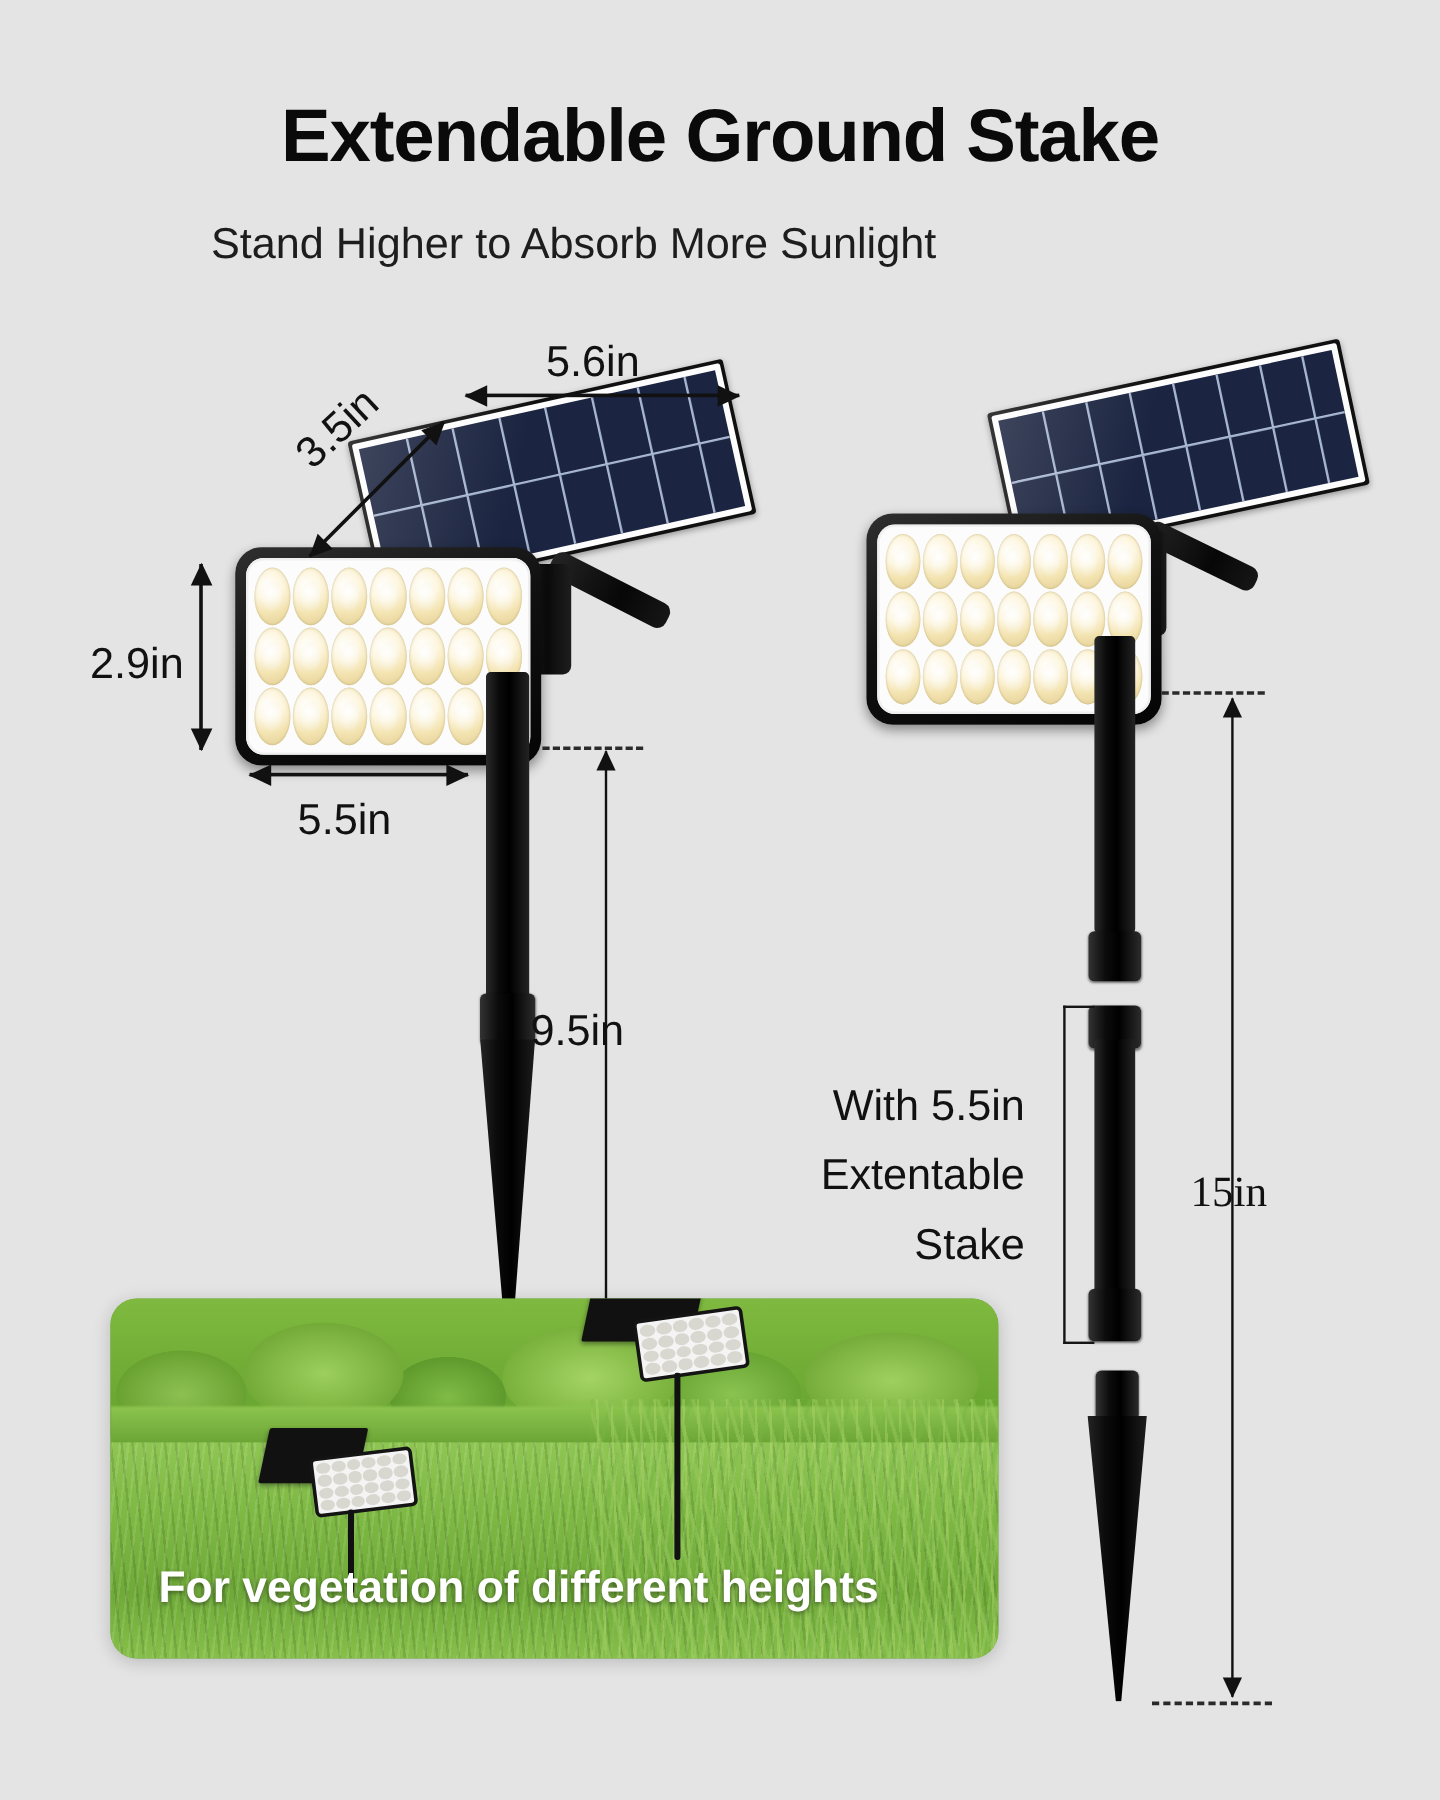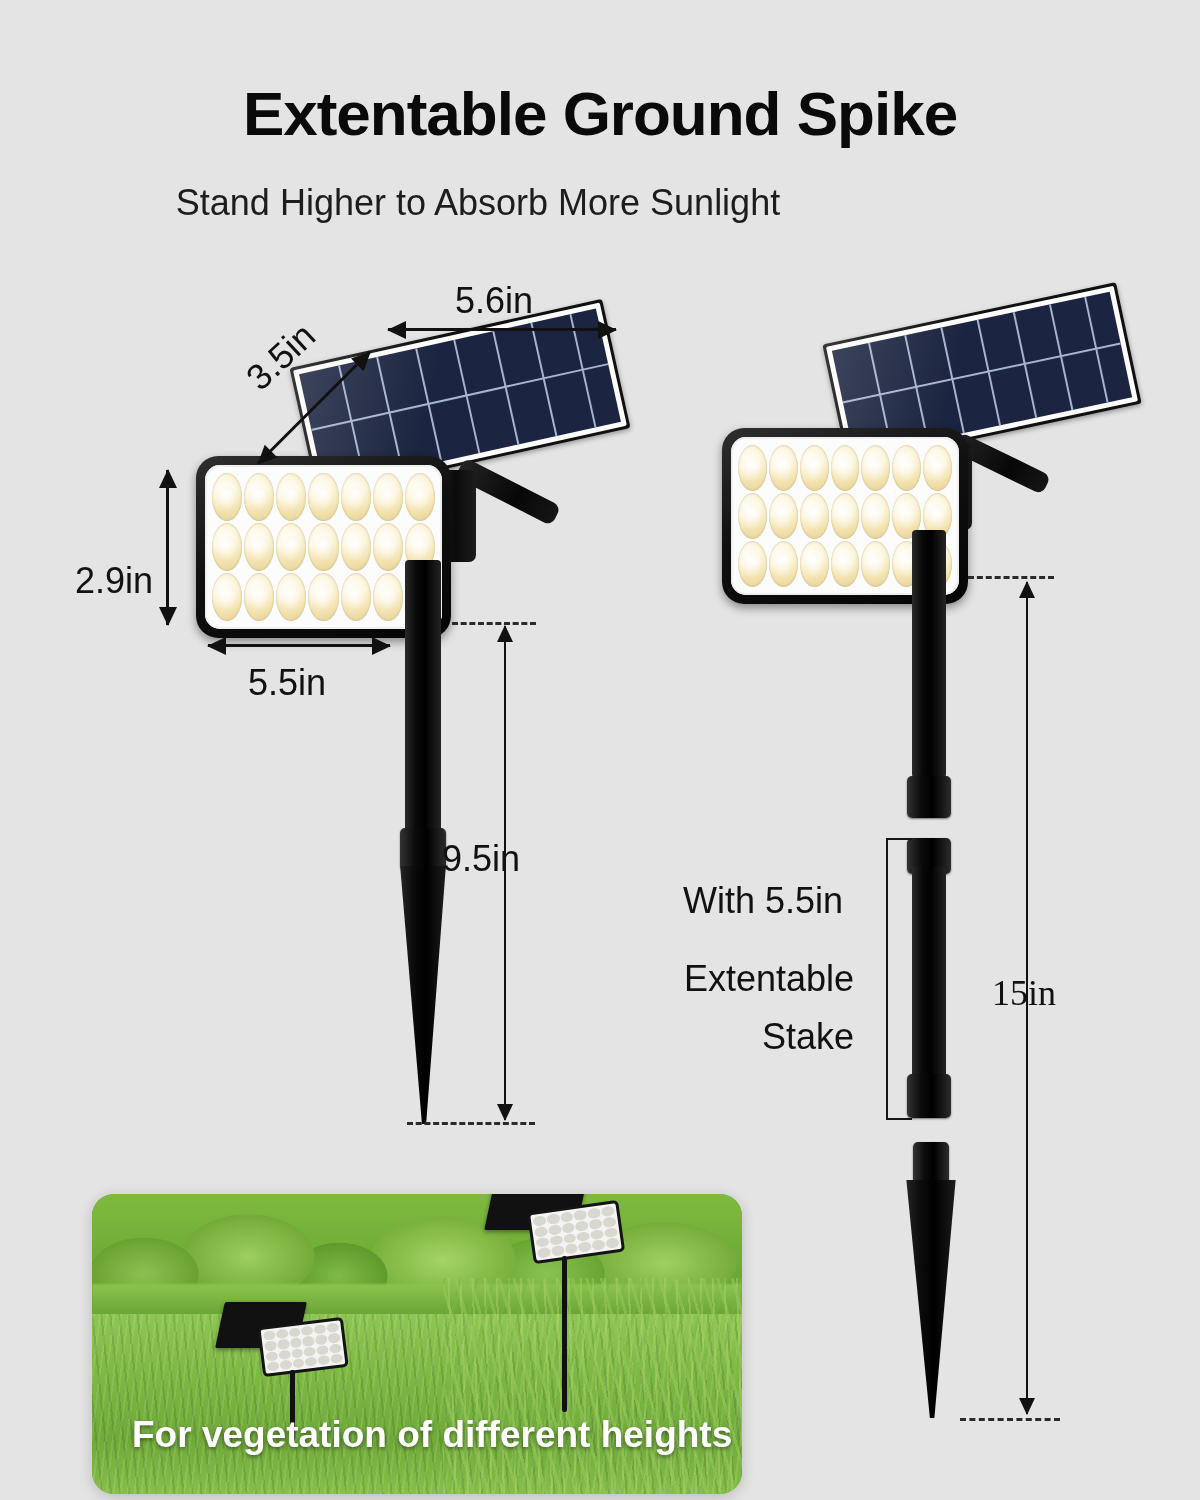--- a/index.html
+++ b/index.html
@@ -237,21 +237,21 @@
   .mini-head i { background:#d8d8d0; border-radius:50%; }
   .mini-pole {
     position:absolute; width:5px; background:#111; border-radius:2px;
   }
 </style>
 </head>
 <body>
 
 <div class="stage">
 
-  <div class="title">Extentable Ground Spike</div>
+  <div class="title">Extendable Ground Stake</div>
   <div class="subtitle">Stand Higher to Absorb More Sunlight</div>
 
   <div class="unit">
 
     <div class="panel" style="left:300px; top:332px; width:320px; height:132px;
                 transform:rotate(-12.5deg);">
       <div class="panel-inner">
         <div class="panel-cells">
           <div class="v" style="left:13%"></div>
             <div class="v" style="left:26%"></div>
@@ -302,21 +302,21 @@
     <div class="collar" style="left:400px; top:828px; width:46px; height:42px;"></div>
     <div class="spike" style="left:397px; top:866px; width:52px; height:258px;"></div>
   </div>
 
   <div class="dim dim-lg" style="left:455px; top:280px;">5.6in</div>
   <div class="arrow-h" style="left:388px; top:328px; width:228px;"></div>
 
   <div class="dim dim-lg" style="left:238px; top:368px; transform:rotate(-43deg); transform-origin:left top;">3.5in</div>
   <div class="arrow-diag" style="left:258px; top:462px; width:158px; transform:rotate(-45deg);"></div>
 
-  <div class="dim dim-lg" style="left:75px; top:560px;">2.9in</div>
+  <div class="dim dim-lg" style="left:75px; top:532px;">2.9in</div>
   <div class="arrow-v" style="left:166px; top:470px; height:155px;"></div>
 
   <div class="dim dim-lg" style="left:248px; top:662px;">5.5in</div>
   <div class="arrow-h" style="left:208px; top:644px; width:182px;"></div>
 
   <div class="dash" style="left:452px; top:622px; width:84px;"></div>
   <div class="dash" style="left:407px; top:1122px; width:128px;"></div>
   <div class="arrow-v arrow-thin" style="left:504px; top:626px; height:494px;"></div>
   <div class="dim dim-lg" style="left:442px; top:838px;">9.5in</div>
 
@@ -382,25 +382,25 @@
     <div class="spike" style="left:903px; top:1180px; width:56px; height:238px;"></div>
   </div>
 
   <div class="dash" style="left:968px; top:576px; width:86px;"></div>
   <div class="dash" style="left:960px; top:1418px; width:100px;"></div>
   <div class="arrow-v arrow-thin" style="left:1026px; top:582px; height:832px;"></div>
   <div class="dim dim-lg" style="left:992px; top:972px;font-family:Liberation Serif, serif;">15in</div>
 
   <div class="bracket" style="left:886px; top:838px; width:26px; height:282px;"></div>
 
-  <div class="dim" style="left:672px; top:880px; width:182px; text-align:center; font-size:36px;">With 5.5in</div>
+  <div class="dim" style="left:672px; top:900px; width:182px; text-align:right; font-size:36px;">With 5.5in</div>
   <div class="dim" style="left:672px; top:1016px; width:182px; text-align:right; font-size:36px;">Stake</div>
   <div class="dim" style="left:652px; top:958px; width:202px; text-align:right; font-size:36px;">Extentable</div>
 
-  <div class="photo" style="left:92px; top:1194px; width:650px; height:300px;">
+  <div class="photo" style="left:92px; top:1082px; width:740px; height:300px;">
     <div class="sky-trees"></div>
     <div class="hedge"></div>
     <div class="lawn"></div>
     <div class="tall-grass"></div>
 
     <div class="mini">
       <div class="mini-panel" style="left:398px; top:-18px; width:92px; height:54px;"></div>
       <div class="mini-head" style="left:438px; top:12px; width:92px; height:52px; transform:rotate(-8deg);">
         <i></i>
           <i></i>

